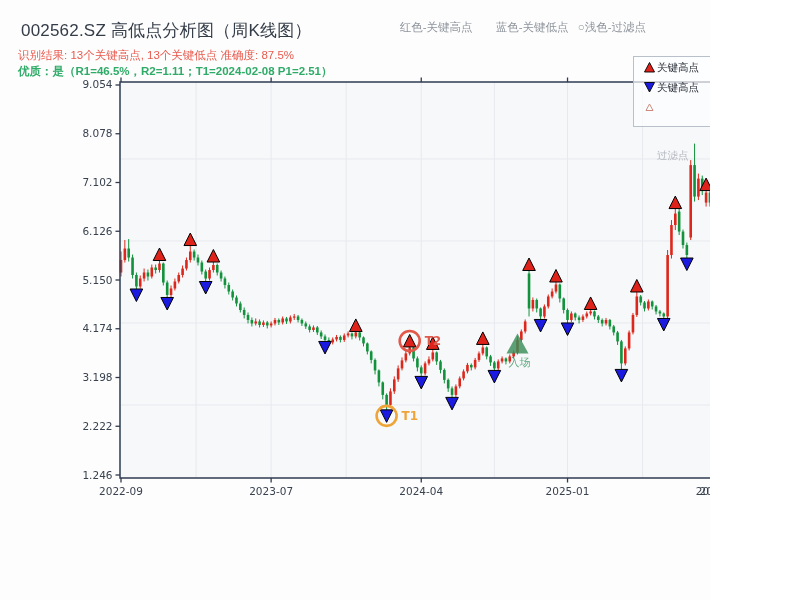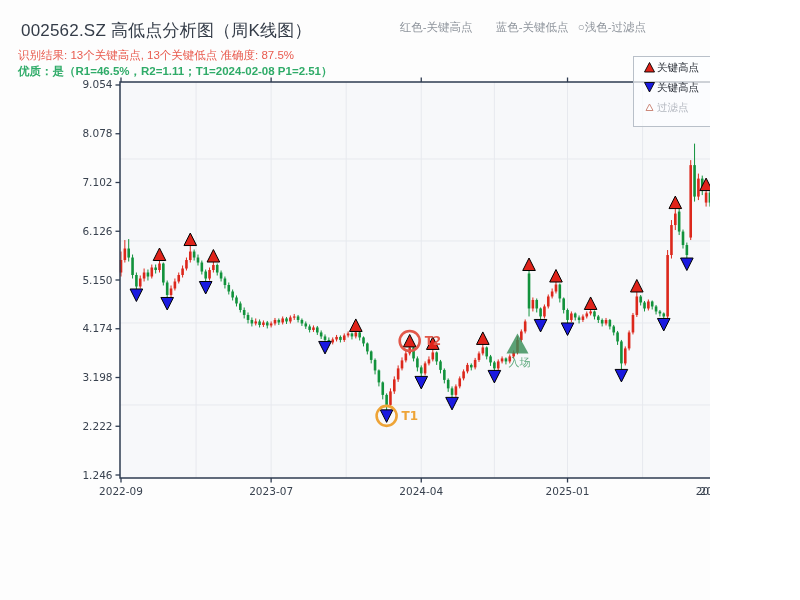--- a/index.html
+++ b/index.html
@@ -10,21 +10,21 @@
   .quality-line{position:absolute;left:18px;top:64px;font-size:11.5px;color:#2fab68;font-weight:bold;}
   .color-key{position:absolute;top:20px;right:64px;font-size:11.5px;color:#8f959d;white-space:nowrap;}
   .color-key .ck{margin-left:14px;}
   .color-key .ck + .ck{margin-left:20px;}
   .color-key .ck.tight{margin-left:6px;}
   #chart-svg{position:absolute;left:0;top:0;}
   .legend{position:absolute;left:633px;top:56px;width:93px;box-sizing:border-box;
           border:1px solid #b9c0c9;background:rgba(252,253,255,.7);padding:4px 0 5px 0;}
   .legend-row{display:flex;align-items:flex-start;gap:1px;height:20px;padding-left:9px;
               font-size:10.5px;color:#262b34;}
-  .legend-row.muted .legend-label{color:#b4b8c0;}
+  .legend-row.muted .legend-label{color:#b4b8c0;margin-top:48px;}
   .legend-glyph{flex:0 0 auto;display:block;}
 </style>
 </head>
 <body>
 
 <div class="figure">
   <div class="title">002562.SZ 高低点分析图（周K线图）</div>
   <div class="result-line">识别结果: 13个关键高点, 13个关键低点  准确度: 87.5%</div>
   <div class="quality-line">优质：是（R1=46.5%，R2=1.11；T1=2024-02-08 P1=2.51）</div>
 

